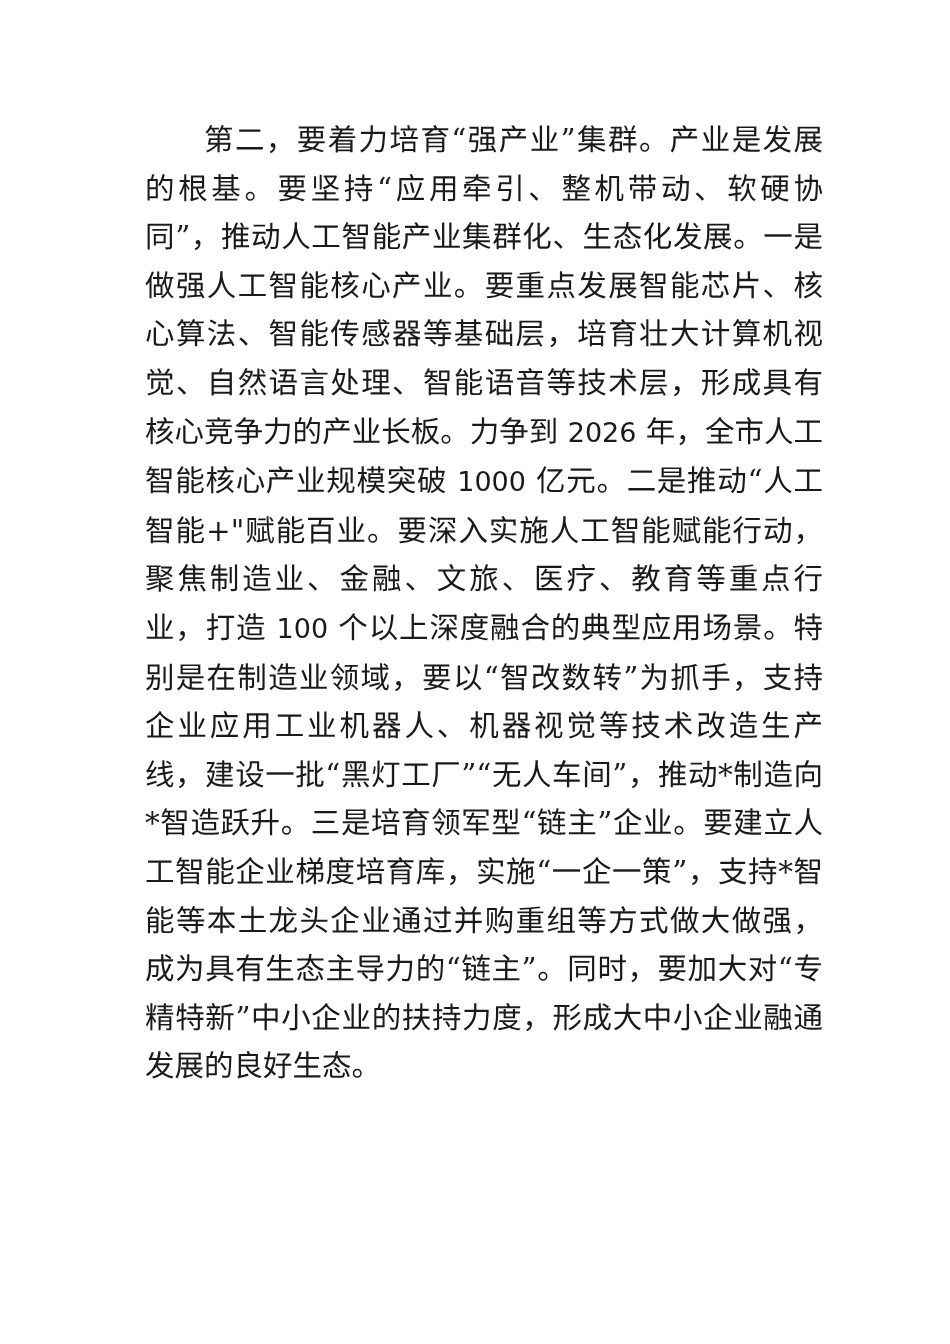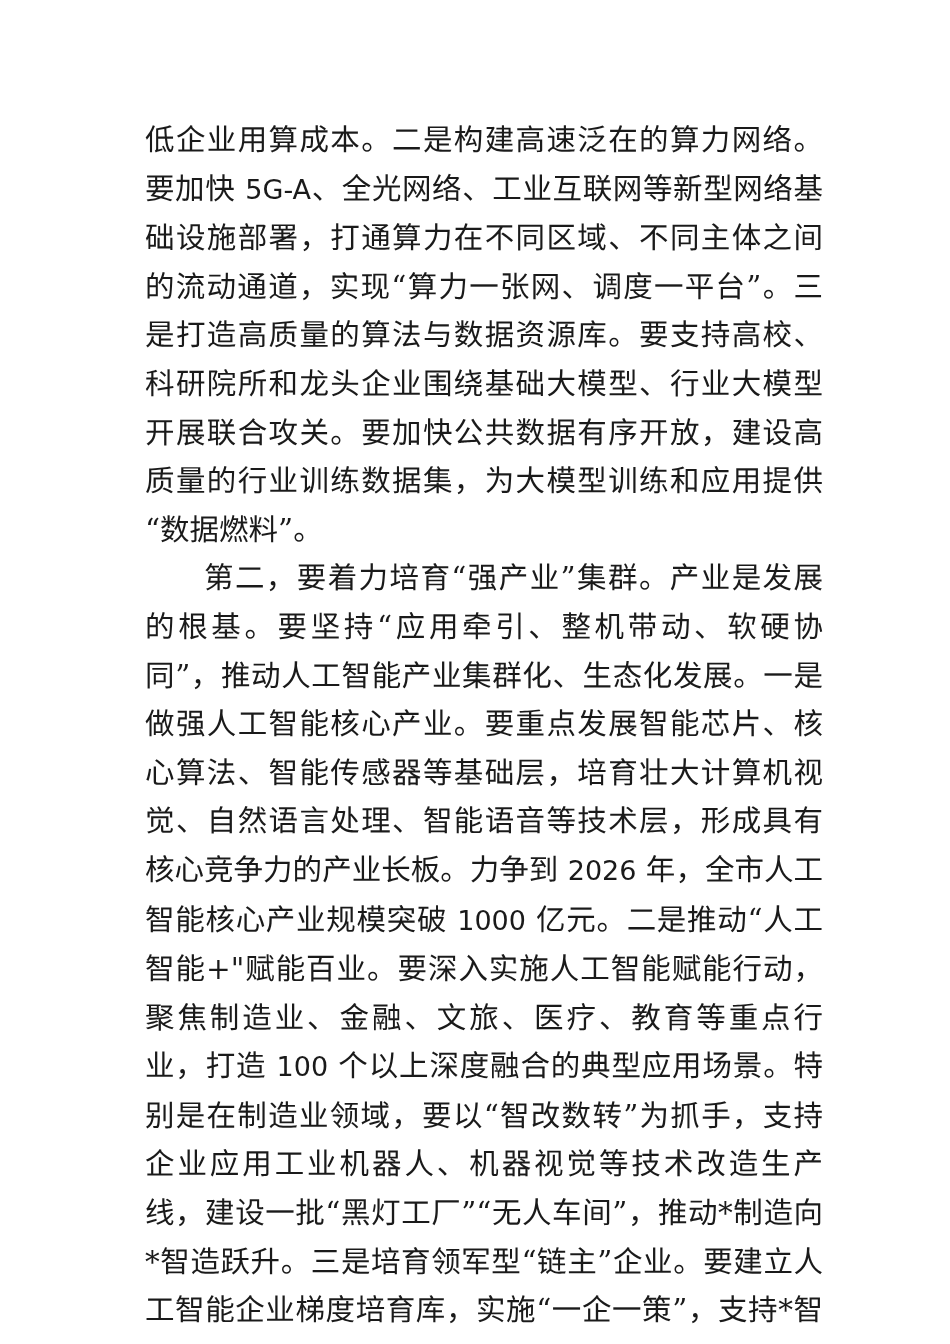--- a/index.html
+++ b/index.html
@@ -63,18 +63,17 @@
     font-size: 27px;
     letter-spacing: 0;
   }
 </style>
 </head>
 <body>
 
 <div class="page">
   <div class="text-column">
 
-    <p class="para continued">低企业用算成本。二是构建高速泛在的算力网络。要加快 <span class="latin">5G-A</span>、全光网络、工业互联网等新型网络基础设施部署，打通算力在不同区域、不同主体之间的流动通道，实现“算力一张网、调度一平台”。三是打造高质量的算法与数据资源库。要支持高校、科研院所和龙头企业围绕基础大模型、行业大模型开展联合攻关。要加快公共数据有序开放，建设高质量的行业训练数据集，为大模型训练和应用提供“数据燃料”。</p>
 
     <p class="para indent">第二，要着力培育“强产业”集群。产业是发展的根基。要坚持“应用牵引、整机带动、软硬协同”，推动人工智能产业集群化、生态化发展。一是做强人工智能核心产业。要重点发展智能芯片、核心算法、智能传感器等基础层，培育壮大计算机视觉、自然语言处理、智能语音等技术层，形成具有核心竞争力的产业长板。力争到 <span class="latin">2026</span> 年，全市人工智能核心产业规模突破 <span class="latin">1000</span> 亿元。二是推动“人工智能+"赋能百业。要深入实施人工智能赋能行动，聚焦制造业、金融、文旅、医疗、教育等重点行业，打造 <span class="latin">100</span> 个以上深度融合的典型应用场景。特别是在制造业领域，要以“智改数转”为抓手，支持企业应用工业机器人、机器视觉等技术改造生产线，建设一批“黑灯工厂”“无人车间”，推动*制造向*智造跃升。三是培育领军型“链主”企业。要建立人工智能企业梯度培育库，实施“一企一策”，支持*智能等本土龙头企业通过并购重组等方式做大做强，成为具有生态主导力的“链主”。同时，要加大对“专精特新”中小企业的扶持力度，形成大中小企业融通发展的良好生态。</p>
 
   </div>
 </div>
 
 </body></html>

